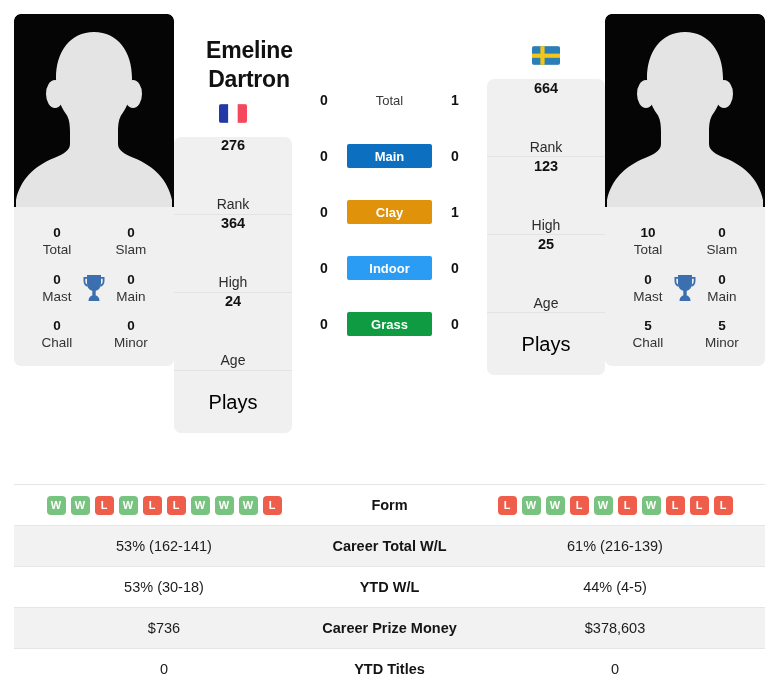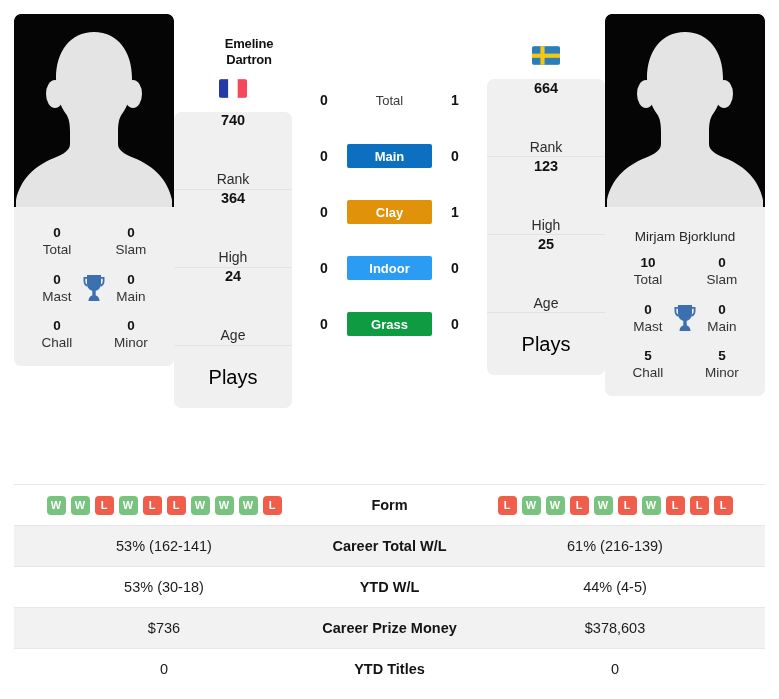--- a/index.html
+++ b/index.html
@@ -78,21 +78,21 @@
   }
 
   
   .name-col {
     flex: 0 0 118px;
     width: 118px;
     padding-top: 22px;
     text-align: center;
   }
   .player-name {
-    font-size: 13px;
+    font-size: 23px;
     font-weight: bold;
     line-height: 1.25;
     color: #111;
     letter-spacing: -0.2px;
     margin-left: 32px;
   }
   .flag {
     margin: 10px auto 0 auto;
     width: 28px; height: 19px;
     border-radius: 2px;
@@ -261,21 +261,21 @@
         <span>Emeline</span><br>
         <span>Dartron</span>
       </div>
       <svg class="flag" viewBox="0 0 30 20">
         <rect x="0" y="0" width="10" height="20" fill="#2439A8"></rect>
         <rect x="10" y="0" width="10" height="20" fill="#ffffff"></rect>
         <rect x="20" y="0" width="10" height="20" fill="#F4485E"></rect>
       </svg>
       <div class="mid-card">
         <div class="mid-row">
-          <span class="v">740</span>
+          <span class="v">276</span>
           <span class="k">Rank</span>
         </div>
         <div class="mid-row">
           <span class="v">364</span>
           <span class="k">High</span>
         </div>
         <div class="mid-row">
           <span class="v">24</span>
           <span class="k">Age</span>
         </div>
@@ -344,21 +344,20 @@
           <svg class="silhouette" viewBox="0 0 160 202">
             <rect x="0" y="0" width="160" height="202" fill="#050505"></rect>
             <path d="M80 18 C104 18 118 38 118 64 C118 80 114 92 108 100 C105 104 104 110 104 118 L104 130 C104 136 110 140 120 144 C140 152 154 166 158 186 L158 202 L2 202 L2 186 C6 166 20 152 40 144 C50 140 56 136 56 130 L56 118 C56 110 55 104 52 100 C46 92 42 80 42 64 C42 38 56 18 80 18 Z" fill="#e4e4e4"></path>
             <ellipse cx="41" cy="80" rx="9" ry="14" fill="#e4e4e4"></ellipse>
             <ellipse cx="119" cy="80" rx="9" ry="14" fill="#e4e4e4"></ellipse>
             <rect x="0" y="193" width="160" height="9" fill="#f0f0f0"></rect>
           </svg>
         </div>
       </div>
       <div class="player-card">
-        <div class="player-card-name">Mirjam Bjorklund</div>
         <div class="stat-grid">
           <div class="stat-cell">
             <span class="v">10</span>
             <span class="k">Total</span>
           </div>
           <div class="stat-cell">
             <span class="v">0</span>
             <span class="k">Slam</span>
           </div>
           <div class="stat-cell">

